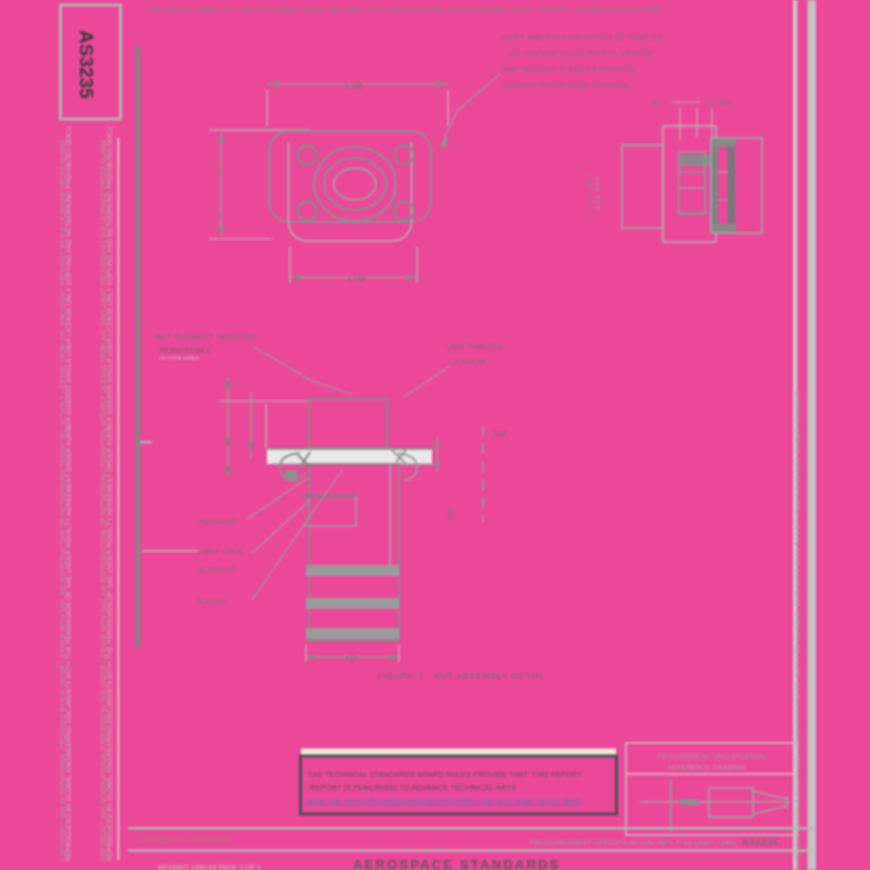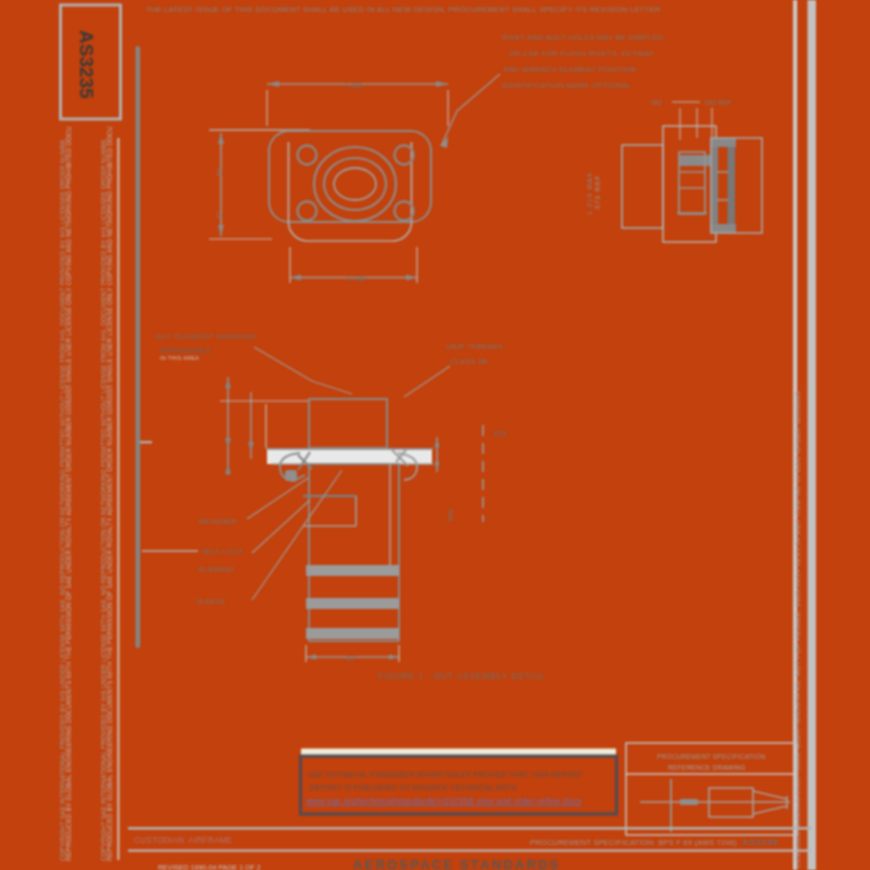--- a/index.html
+++ b/index.html
@@ -1,16 +1,16 @@
 <!DOCTYPE html>
 <html><head>
 <meta charset="utf-8">
 <style>
   html,body{margin:0;padding:0;background:#ffffff;}
-  #page{position:relative;width:870px;height:870px;background:#c2410c;overflow:hidden;
+  #page{position:relative;width:870px;height:870px;background:#ec4899;overflow:hidden;
         font-family:"Liberation Sans", sans-serif;}
   #blurwrap{position:absolute;left:0;top:0;width:870px;height:870px;filter:blur(0.95px);}
   svg text{font-family:"Liberation Sans", sans-serif;}
 </style>
 </head>
 <body>
 <div id="page">
 <div id="blurwrap">
 <svg width="870" height="870" viewBox="0 0 870 870">
 

